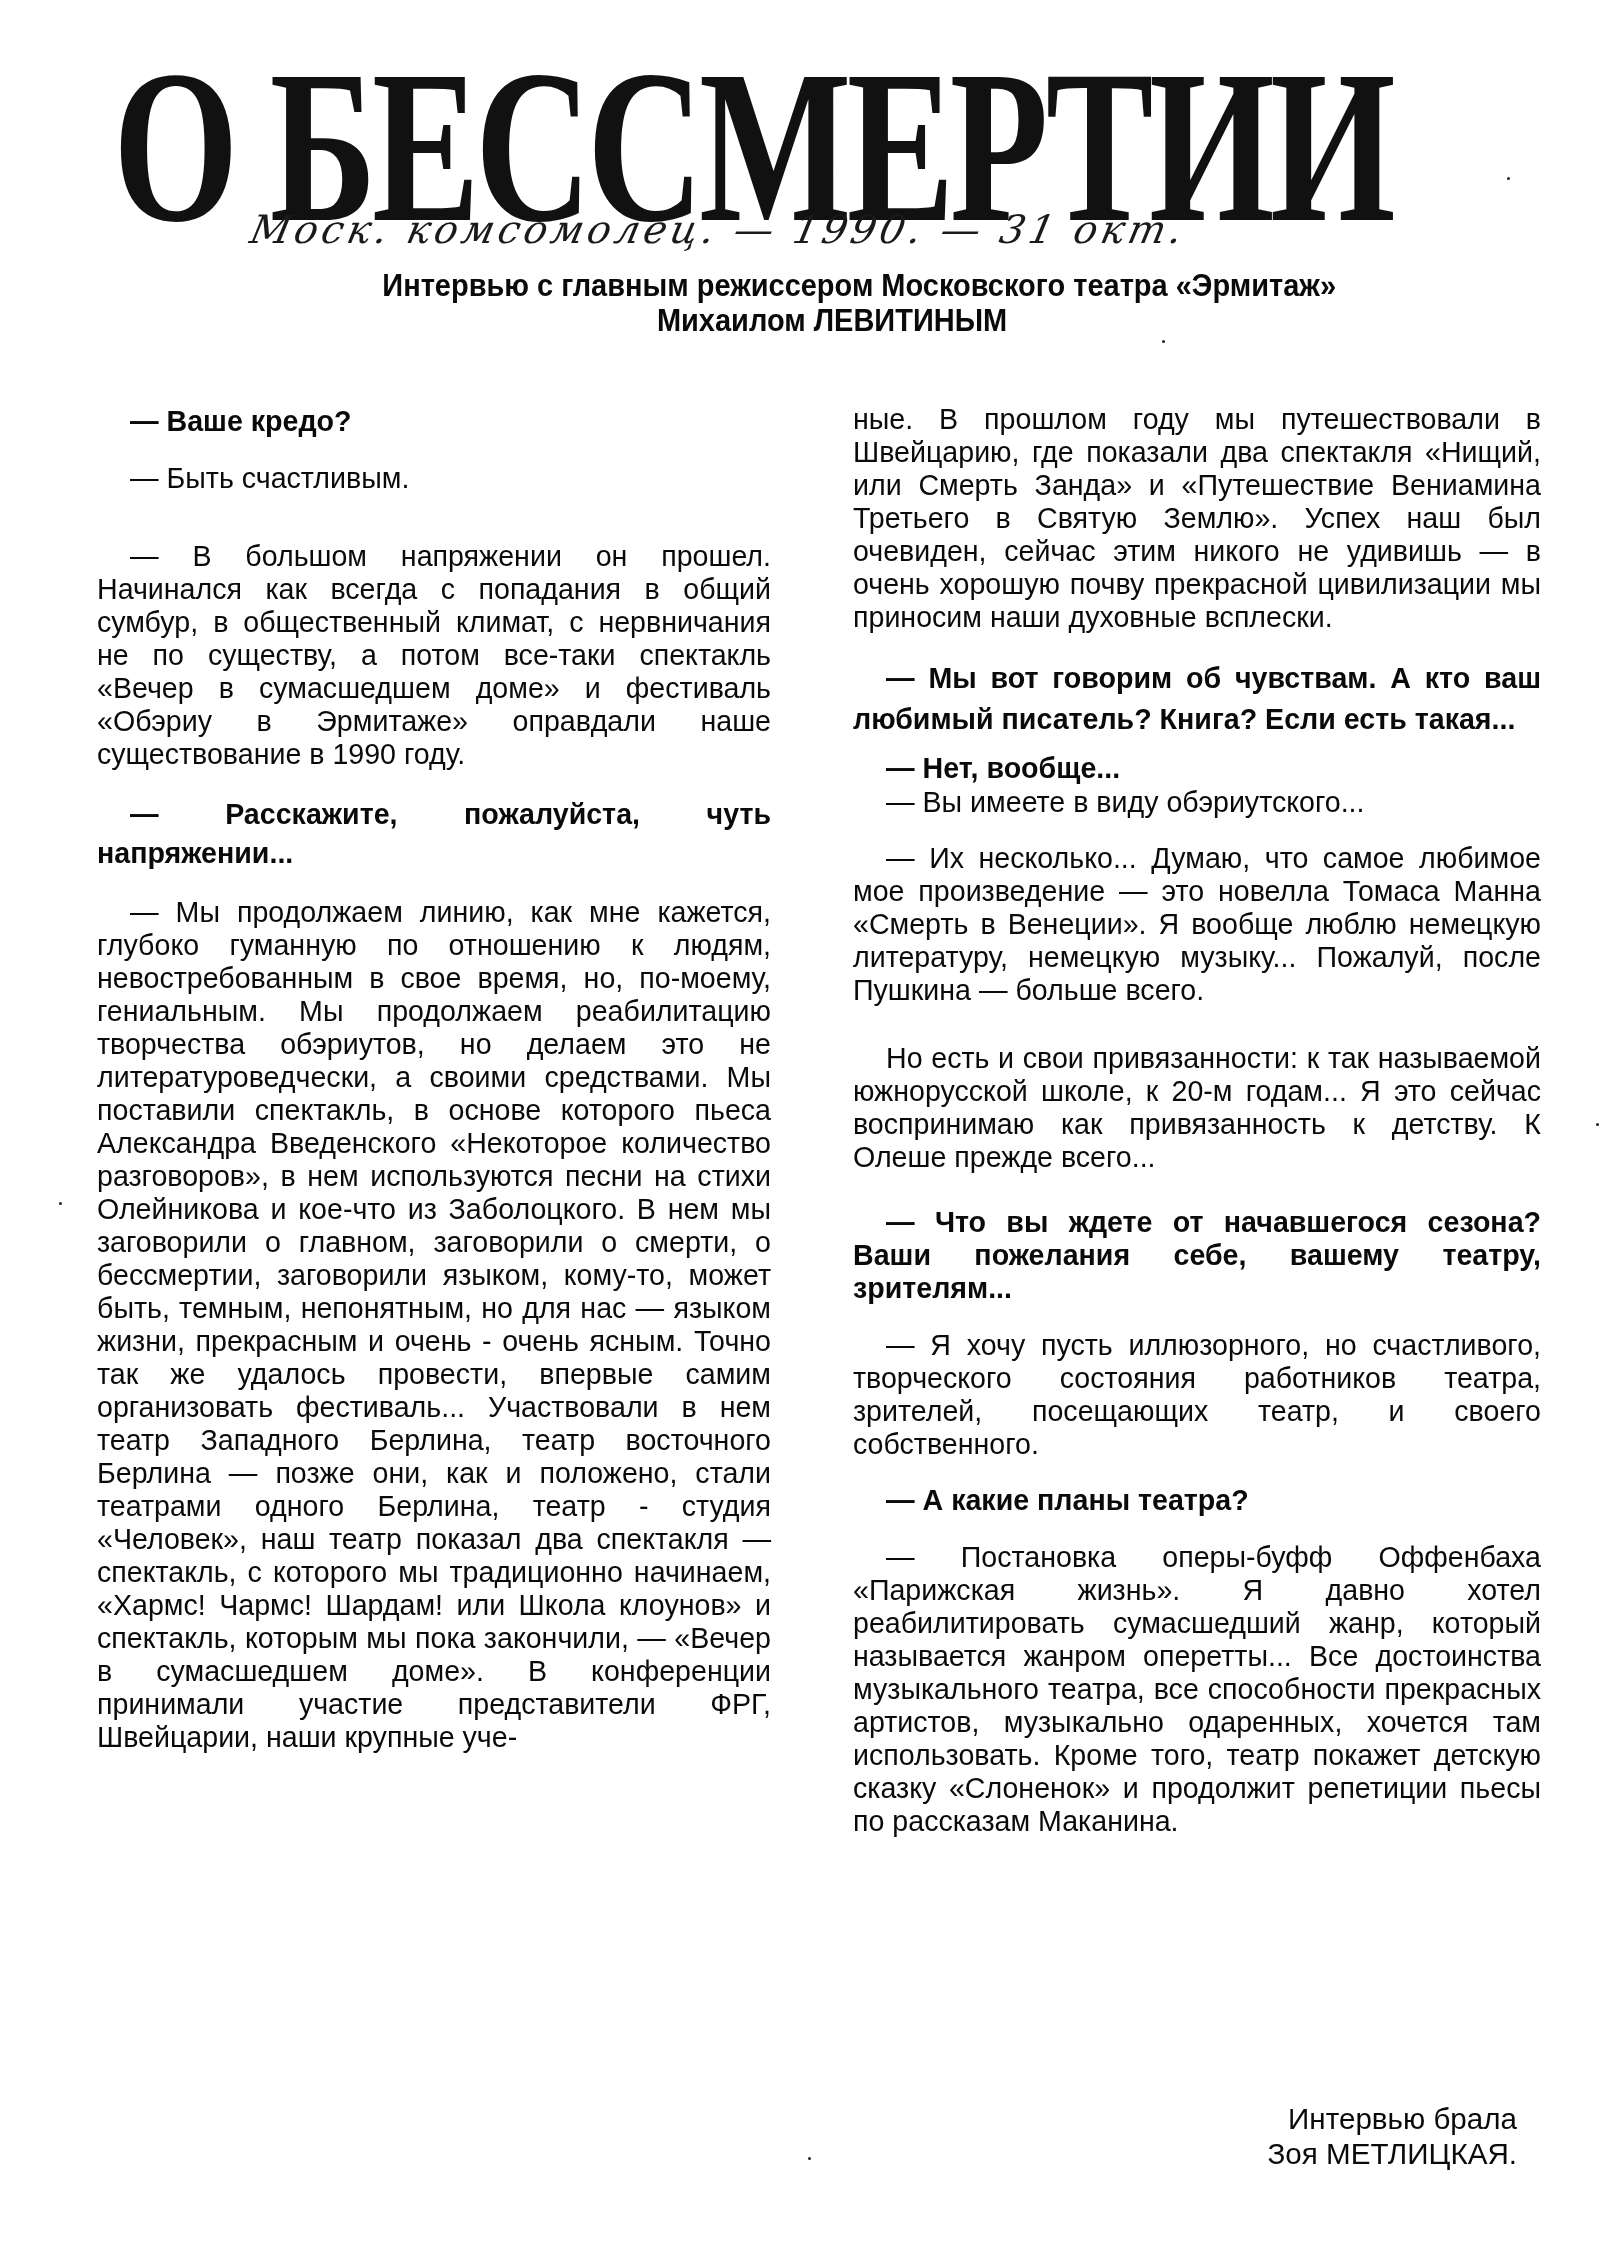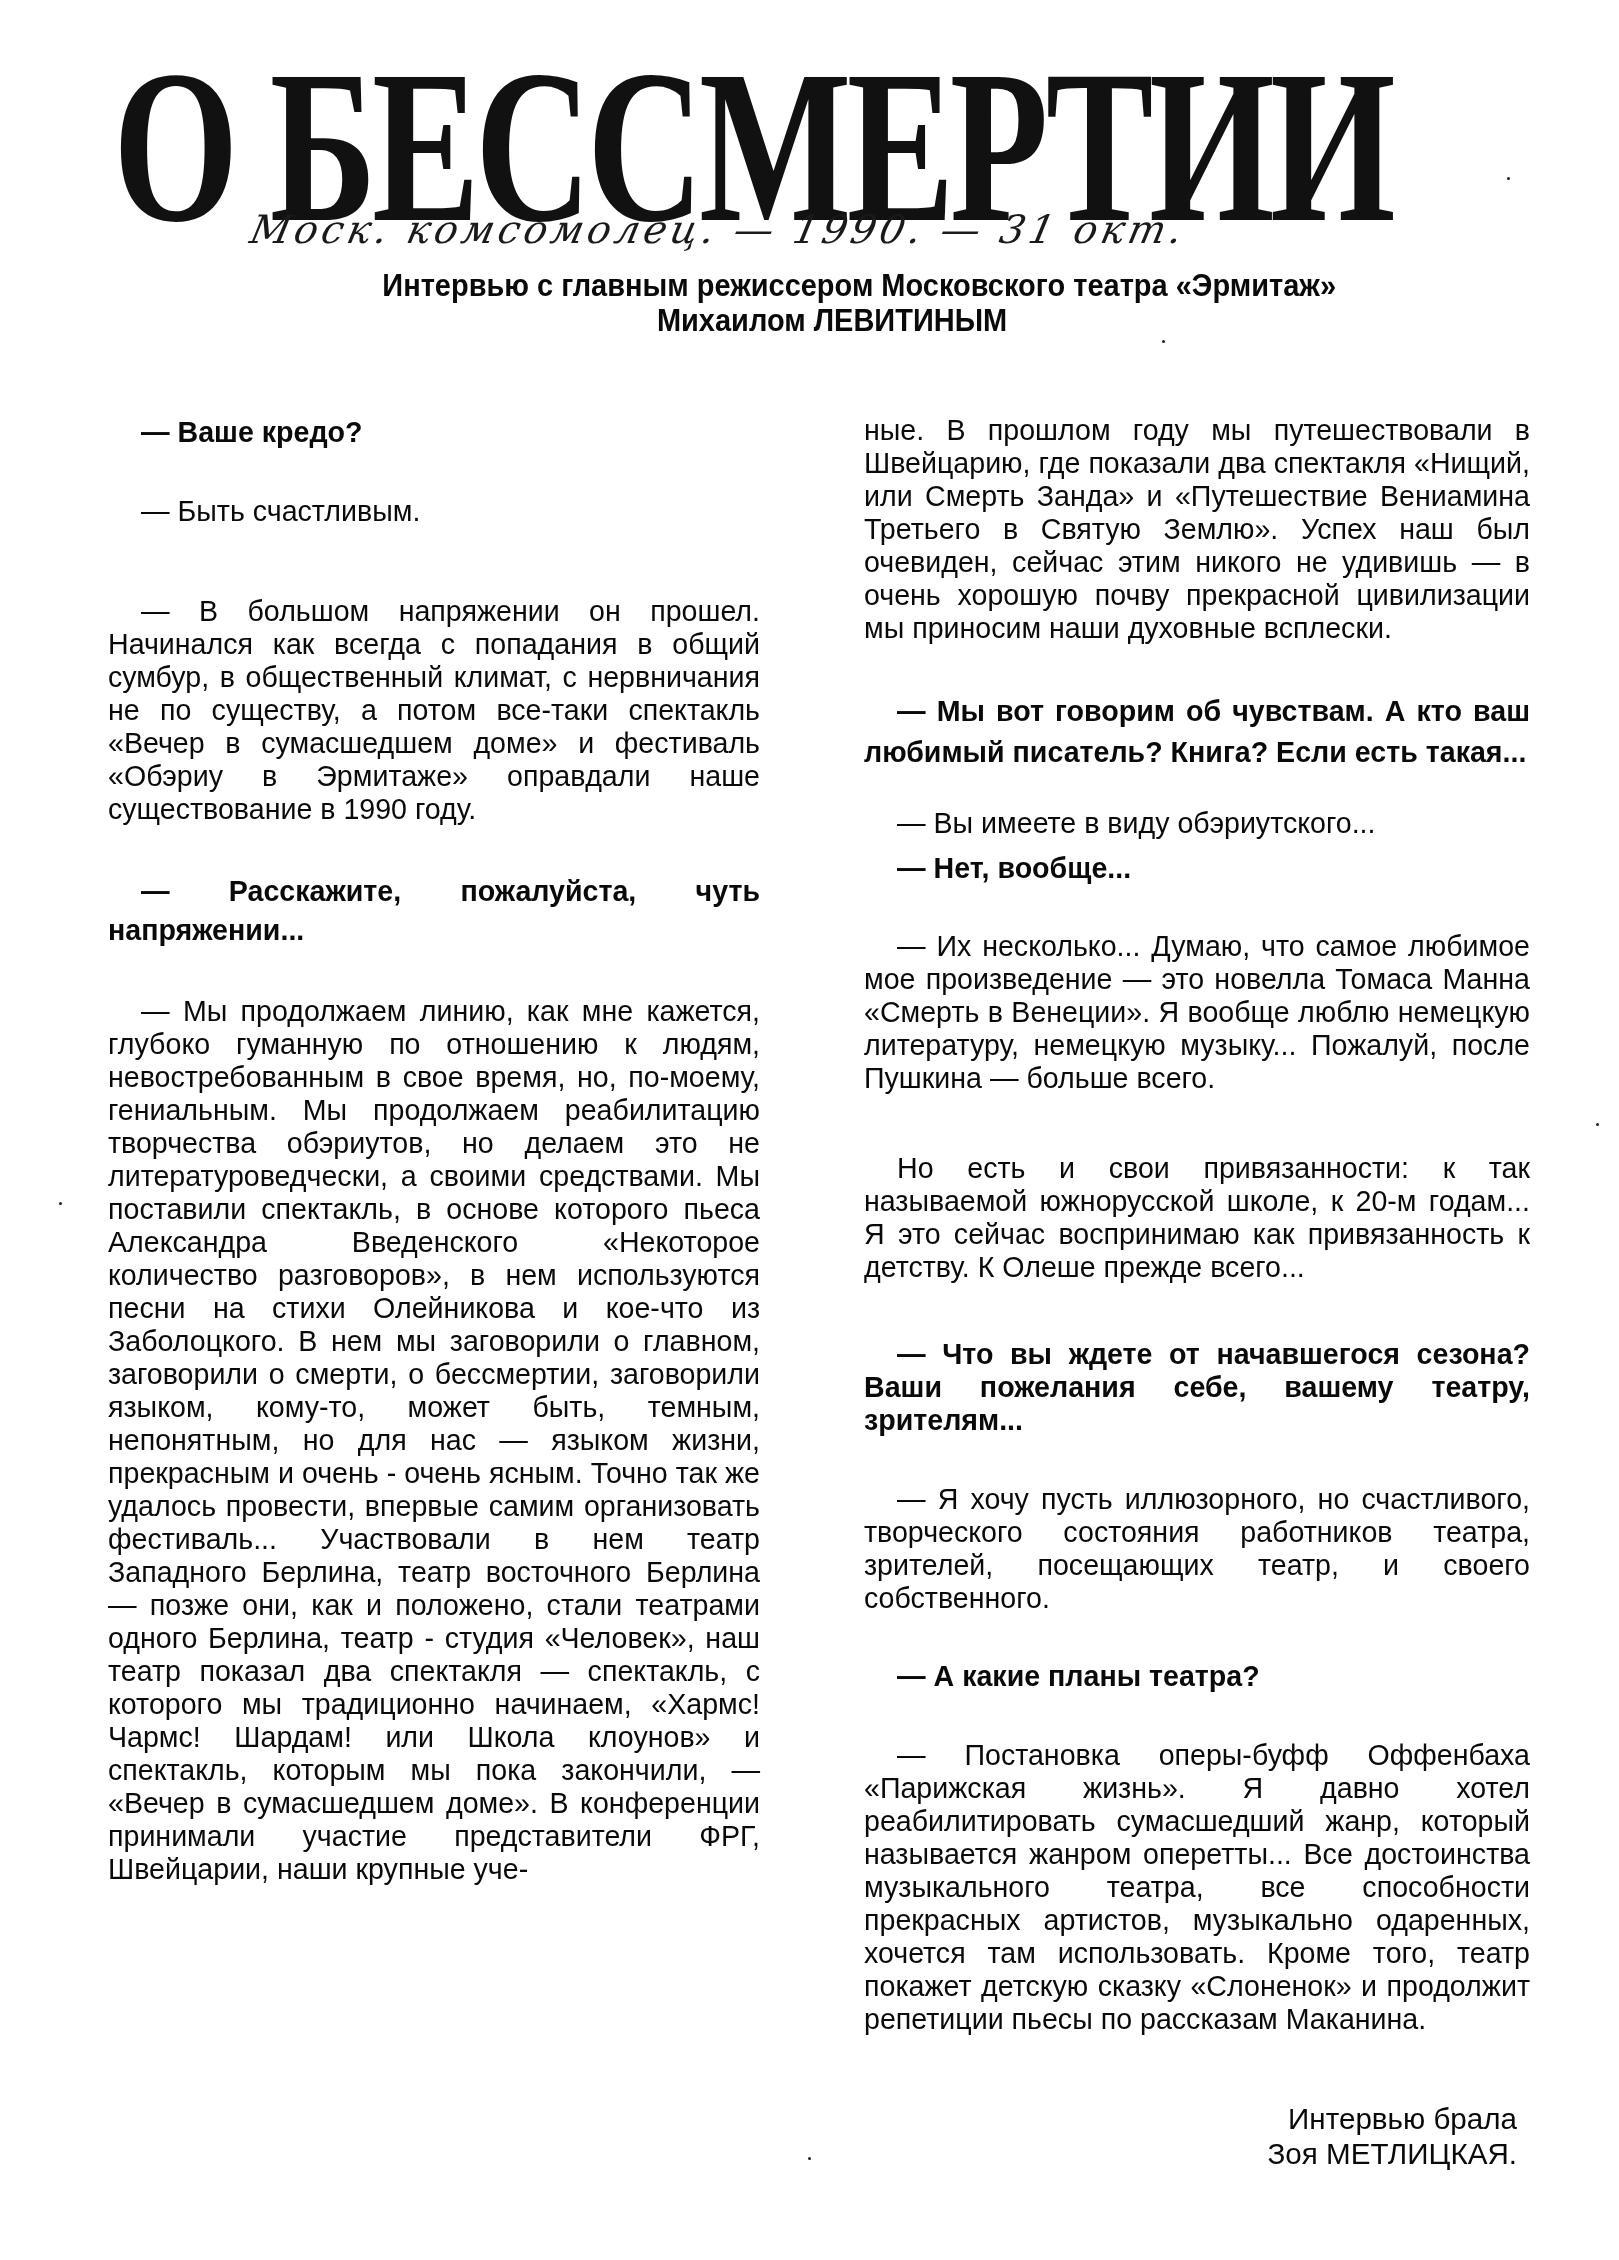--- a/index.html
+++ b/index.html
@@ -29,21 +29,21 @@
   }
   .subtitle .line1 { display: block; padding-left: 108px; }
   .subtitle .line2 { display: block; padding-left: 49px; }
   .col {
     position: absolute; top: 404px;
     font-size: 28.6px; line-height: 33px;
     text-align: justify; hyphens: manual;
   }
   .col.left { left: 96px; width: 676px; }
   .col.right { left: 852px; width: 690px; top: 402px; }
-  .p { margin: 12px; text-indent: 33px; }
+  .p { margin: 1px; text-indent: 33px; }
   .p.q { font-weight: bold; }
   .gap { height: 21.7px; }
   .gap-s { height: 9.9px; }
   .signature {
     position: absolute; left: 1162px; top: 2101px;
     font-weight: normal; font-size: 29.6px; line-height: 35px; text-align: right; width: 355px;
   }
   .speck { position:absolute; width:3px; height:3px; background:#222; border-radius:50%; }
 </style>
 </head>
@@ -68,22 +68,22 @@
   <p class="p q" style="line-height:39px">— Расскажите, пожалуйста, чуть напряжении...</p>
   <div class="gap"></div>
   <p class="p">— Мы продолжаем линию, как мне кажется, глубоко гуманную по отношению к людям, невостребованным в свое время, но, по-моему, гениальным. Мы продолжаем реабилитацию творчества обэриутов, но делаем это не литературоведчески, а своими средствами. Мы поставили спектакль, в основе которого пьеса Александра Введенского «Некоторое количество разговоров», в нем используются песни на стихи Олейникова и кое-что из Заболоцкого. В нем мы заговорили о главном, заговорили о смерти, о бессмертии, заговорили языком, кому-то, может быть, темным, непонятным, но для нас — языком жизни, прекрасным и очень - очень ясным. Точно так же удалось провести, впервые самим организовать фестиваль... Участвовали в нем театр Западного Берлина, театр восточного Берлина — позже они, как и положено, стали театрами одного Берлина, театр - студия «Человек», наш театр показал два спектакля — спектакль, с которого мы традиционно начинаем, «Хармс! Чармс! Шардам! или Школа клоунов» и спектакль, которым мы пока закончили, — «Вечер в сумасшедшем доме». В конференции принимали участие представители ФРГ, Швейцарии, наши крупные уче-</p>
 </div>
 
 <div class="col right">
   <p class="p" style="text-indent:0">ные. В прошлом году мы путешествовали в Швейцарию, где показали два спектакля «Нищий, или Смерть Занда» и «Путешествие Вениамина Третьего в Святую Землю». Успех наш был очевиден, сейчас этим никого не удивишь — в очень хорошую почву прекрасной цивилизации мы приносим наши духовные всплески.</p>
   <div class="gap"></div>
   <p class="p q" style="line-height:41px">— Мы вот говорим об чувствам. А кто ваш любимый писатель? Книга? Если есть такая...</p>
   <div class="gap-s"></div>
+  <p class="p q">— Нет, вообще...</p>
   <p class="p">— Вы имеете в виду обэриутского...</p>
-  <p class="p q">— Нет, вообще...</p>
   <div class="gap"></div>
   <p class="p">— Их несколько... Думаю, что самое любимое мое произведение — это новелла Томаса Манна «Смерть в Венеции». Я вообще люблю немецкую литературу, немецкую музыку... Пожалуй, после Пушкина — больше всего.</p>
   <div class="gap" style="height:33px"></div>
   <p class="p">Но есть и свои привязанности: к так называемой южнорусской школе, к 20-м годам... Я это сейчас воспринимаю как привязанность к детству. К Олеше прежде всего...</p>
   <div class="gap" style="height:29.6px"></div>
   <p class="p q">— Что вы ждете от начавшегося сезона? Ваши пожелания себе, вашему театру, зрителям...</p>
   <div class="gap"></div>
   <p class="p">— Я хочу пусть иллюзорного, но счастливого, творческого состояния работников театра, зрителей, посещающих театр, и своего собственного.</p>
   <div class="gap"></div>
   <p class="p q">— А какие планы театра?</p>

